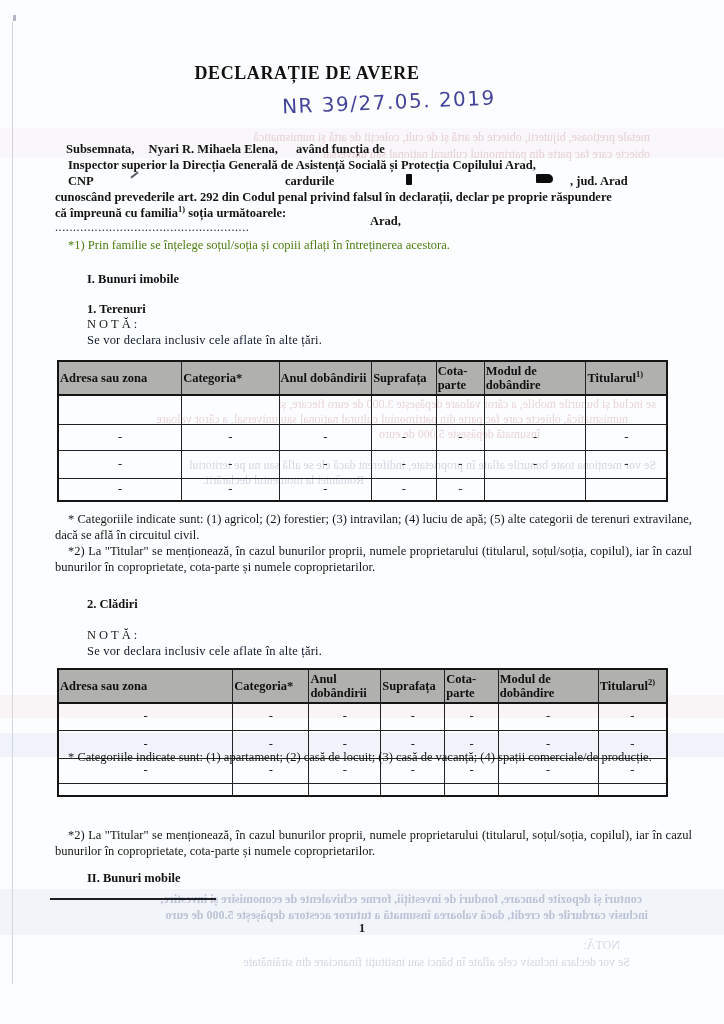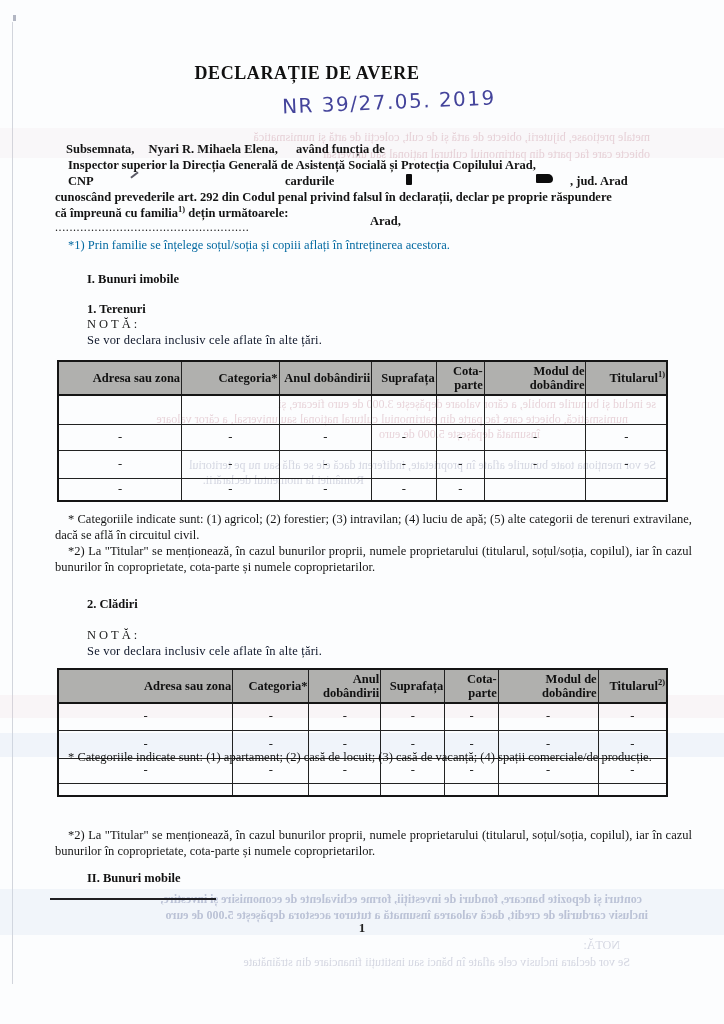--- a/index.html
+++ b/index.html
@@ -51,39 +51,39 @@
   .domiciliul-label { left:285px; }
   .domiciliul-city { left:370px;margin-top:40px; }
   .redact-1 { position:absolute; left:406px; top:2px; width:6px; height:11px; background:#0c0c0c; border-radius:1px; }
   .redact-2 { position:absolute; left:536px; top:2px; width:17px; height:9px; background:#0c0c0c; border-radius:1px 5px 4px 1px; }
   .domiciliul-suffix { left:556px;margin-left:14px; }
   .l4 { top:190px; left:55px; }
   .l5 { top:206px; left:55px; }
   sup { font-size:8.5px; vertical-align:super; line-height:0; }
 
   .dotted { position:absolute; top:220px; left:55px; font-size:12px; letter-spacing:.6px; color:#222; }
-  .fn-family { position:absolute; top:238px; left:68px; font-size:12.5px; color:#0369a1; }
+  .fn-family { position:absolute; top:238px; left:68px; font-size:12.5px; color:#4d7c0f; }
 
   .sec-heading { position:absolute; font-size:12.5px; font-weight:bold; color:#121212; }
   .sec-1 { top:272px; left:87px; }
   .sub-terenuri { top:302px; left:87px; }
   .nota { position:absolute; font-size:12.5px; letter-spacing:3px; color:#1a1a1a; }
   .nota-1 { top:317px; left:87px; }
   .nota-text { position:absolute; font-size:12.5px; color:#0f172a; letter-spacing:.2px; }
   .nota-text-1 { top:333px; left:87px; }
   .sub-cladiri { top:597px; left:87px; }
   .nota-2 { top:628px; left:87px; }
   .nota-text-2 { top:644px; left:87px; }
   .sec-2 { top:871px; left:87px; }
 
   table { position:absolute; left:57px; width:611px; border-collapse:collapse; table-layout:fixed; }
   .tbl-terenuri { top:360px; }
   .tbl-cladiri { top:668px; }
   th, td { border:1.4px solid #222; overflow:hidden; }
-  th { background:#b0b0ae; font-size:12.5px; font-weight:bold; line-height:1.12; text-align:right;
+  th { background:#b0b0ae; font-size:12.5px; font-weight:bold; line-height:1.12; text-align:left;
        padding:2px 1px; color:#101010; }
   .tbl-terenuri th { height:32px; }
   .tbl-cladiri th { height:34px; }
   td { text-align:center; font-size:12.5px; color:#161616; vertical-align:middle; }
   table { border:2px solid #151515; }
   thead tr { border-bottom:2px solid #151515; }
   .tbl-terenuri tbody tr:nth-child(1){ height:29px; }
   .tbl-terenuri tbody tr:nth-child(2){ height:26px; }
   .tbl-terenuri tbody tr:nth-child(3){ height:28px; }
   .tbl-terenuri tbody tr:nth-child(4){ height:23px; }
@@ -138,21 +138,21 @@
     <span class="cnp-label">CNP</span>
     <span class="pen-tick"></span>
     <span class="domiciliul-label">cardurile</span>
     <span class="domiciliul-city">Arad,</span>
     <span class="redact-1"></span>
     <span class="redact-2"></span>
     <span class="domiciliul-suffix">, jud. Arad</span>
   </div>
   <div class="line l4">cunoscând prevederile art. 292 din Codul penal privind falsul în declarații, declar pe proprie răspundere</div>
   <div class="line l5">
-    <span>că împreună cu familia</span><sup>1)</sup><span> dețin următoarele:</span>
+    <span>că împreună cu familia</span><sup>1)</sup><span> soția următoarele:</span>
   </div>
 
   <div class="dotted">......................................................</div>
   <div class="fn-family">*1) Prin familie se înțelege soțul/soția și copiii aflați în întreținerea acestora.</div>
 
   <div class="sec-heading sec-1">I. Bunuri imobile</div>
   <div class="sec-heading sub-terenuri">1. Terenuri</div>
   <div class="nota nota-1">NOTĂ:</div>
   <div class="nota-text nota-text-1">Se vor declara inclusiv cele aflate în alte țări.</div>
 

